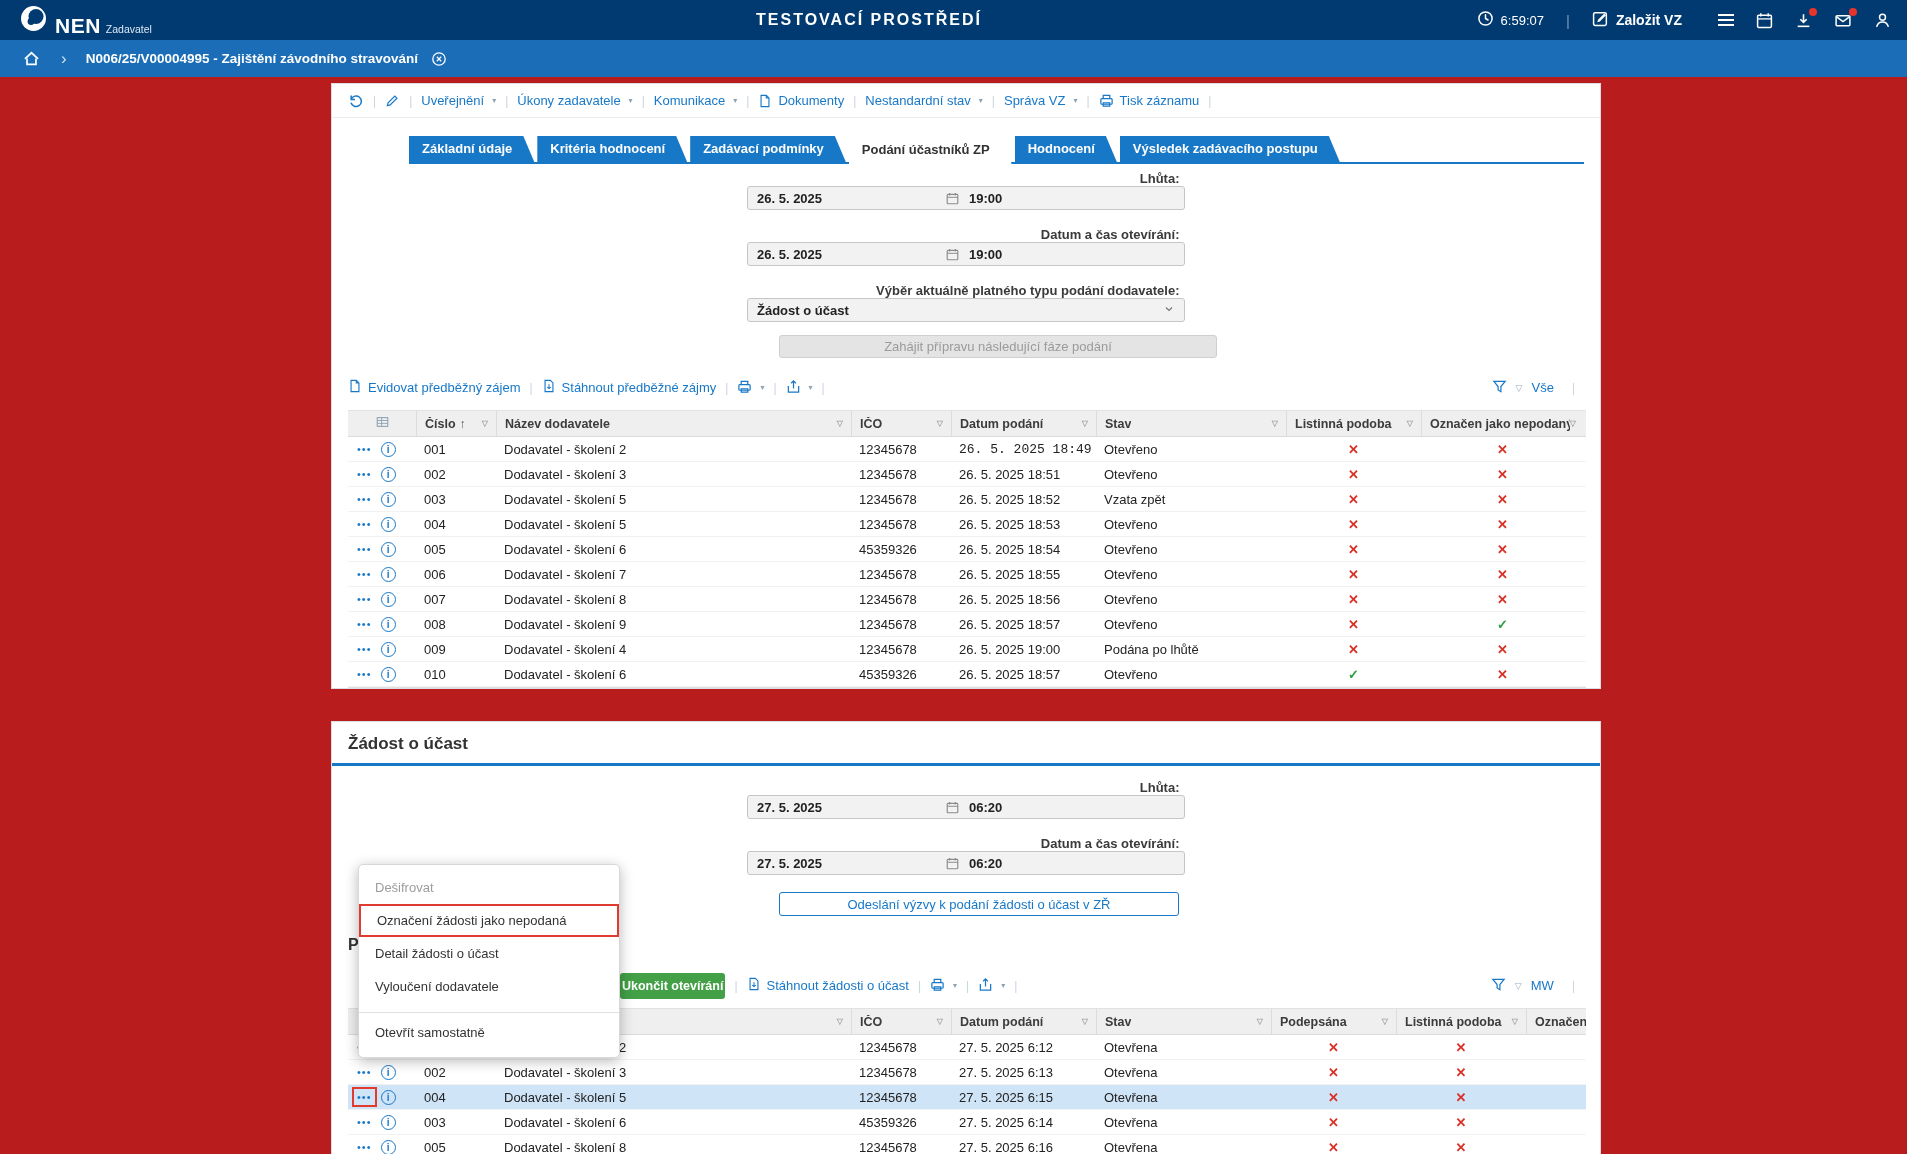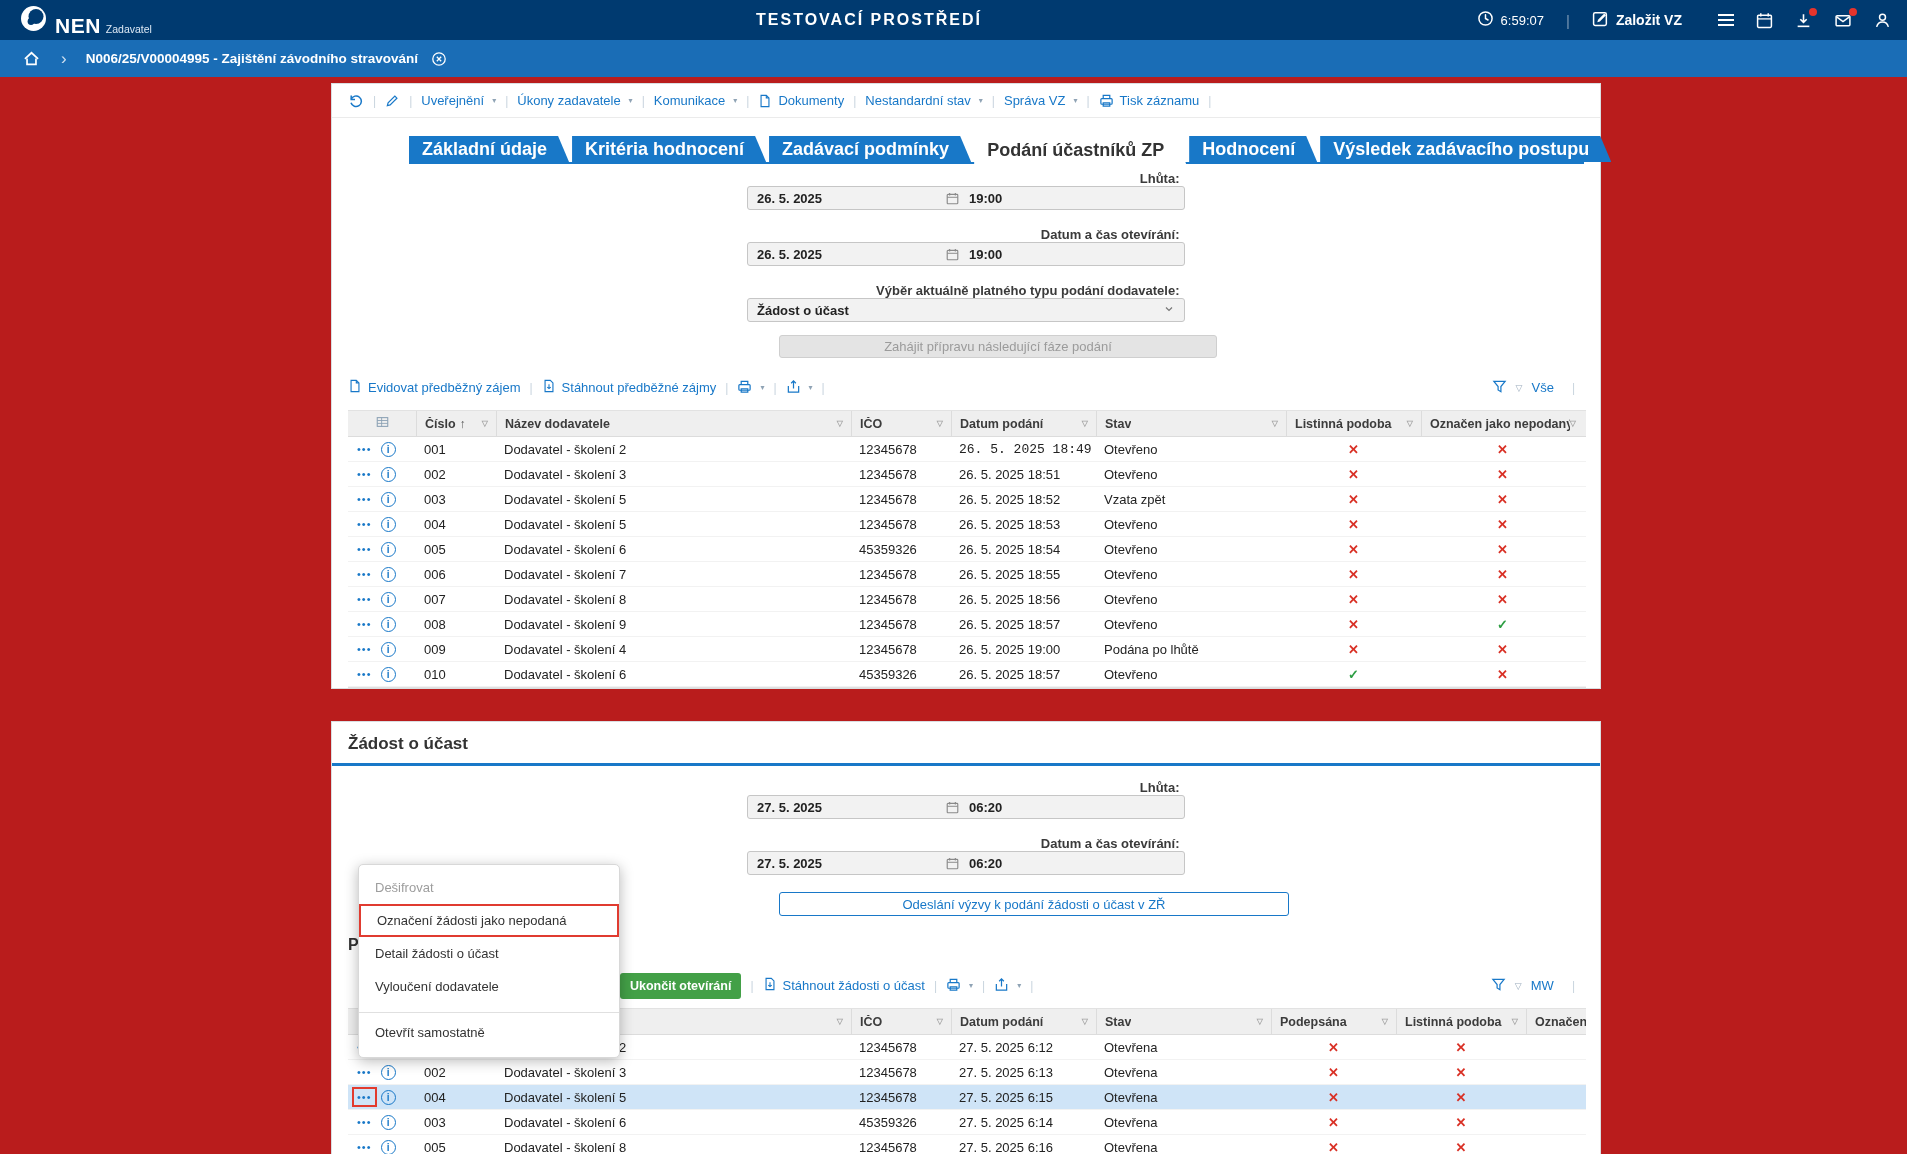--- a/index.html
+++ b/index.html
@@ -39,47 +39,47 @@
   
   .rec-toolbar{height:34px;display:flex;align-items:center;padding:0 16px;border-bottom:1px solid #ebebeb;color:#1878c8;font-size:13px;}
   .tb-sep{color:#c9d4de;margin:0 9px;font-size:12px;}
   .tb-link{display:flex;align-items:center;gap:6px;cursor:pointer;white-space:nowrap;}
   .tb-ic{display:flex;}
   .sm-caret{font-size:8px;color:#8fa3b5;margin-left:2px;}
   #record-links{display:flex;align-items:center;}
 
   
   .tabs{display:flex;margin:18px 16px 0 77px;height:28px;border-bottom:2px solid #1878c8;align-items:flex-end;}
-  .tab{background:#1878c8;color:#fff;font-size:18px;font-weight:bold;line-height:26px;height:26px;padding:0 22px 0 13px;margin-right:3px;clip-path:polygon(0 0,calc(100% - 11px) 0,100% 100%,0 100%);cursor:pointer;white-space:nowrap;}
+  .tab{background:#1878c8;color:#fff;font-size:13px;font-weight:bold;line-height:26px;height:26px;padding:0 22px 0 13px;margin-right:3px;clip-path:polygon(0 0,calc(100% - 11px) 0,100% 100%,0 100%);cursor:pointer;white-space:nowrap;}
   .tab.active{background:#fff;color:#333;height:28px;line-height:28px;position:relative;z-index:2;margin-bottom:-2px;}
 
   
   .form-area{margin-top:7px;}
   .p2 .form-area{margin-top:14px;}
   .form-row{display:flex;align-items:center;flex-direction:column;}
   .form-row + .form-row{margin-top:17px;}
   .form-row .lbl{width:447px;text-align:right;padding-right:10px;font-size:13px;font-weight:bold;color:#3a3a3a;}
   .field{width:438px;height:24px;background:#f2f2f2;border:1px solid #c6c6c6;border-radius:3px;display:flex;align-items:center;font-size:13px;font-weight:bold;color:#222;cursor:text;}
   .date-part{padding-left:9px;width:198px;}
   .cal-ic{display:flex;margin-right:10px;cursor:pointer;}
   .select-field{justify-content:space-between;padding:0 9px;cursor:pointer;}
   .disabled-btn{margin:13px 0 0 447px;width:438px;height:23px;background:#e4e4e4;border:1px solid #cfcfcf;border-radius:3px;color:#9b9b9b;font-size:13px;display:flex;align-items:center;justify-content:center;}
-  .invite-btn{margin:17px 0 0 447px;width:510px;height:24px;border:1px solid #1878c8;color:#1878c8;background:#fff;border-radius:3px;font-size:13px;display:flex;align-items:center;justify-content:center;cursor:pointer;}
+  .invite-btn{margin:17px 0 0 447px;width:400px;height:24px;border:1px solid #1878c8;color:#1878c8;background:#fff;border-radius:3px;font-size:13px;display:flex;align-items:center;justify-content:center;cursor:pointer;}
 
   
   .sec-head{display:flex;justify-content:space-between;align-items:flex-end;margin:20px 16px 0;}
   .sec-title{font-size:16px;font-weight:bold;color:#333;}
   .files-link{color:#1878c8;font-size:13px;display:flex;gap:7px;align-items:center;cursor:pointer;}
 
   
   .tbl-toolbar{display:flex;align-items:center;margin:16px 16px 0;font-size:13px;color:#1878c8;height:27px;}
   .tt-right{margin-left:auto;display:flex;align-items:center;gap:9px;}
   .fil-caret{font-size:9px;color:#9aabbc;}
   .fil-value{color:#1878c8;cursor:pointer;}
-  .green-btn{background:#43a047;color:#fff;font-size:12.5px;font-weight:bold;height:26px;padding:0 10px;border-radius:3px;display:flex;align-items:center;cursor:pointer;white-space:nowrap;}
+  .green-btn{background:#43a047;color:#fff;font-size:12.5px;font-weight:bold;height:26px;padding:0 2px;border-radius:3px;display:flex;align-items:center;cursor:pointer;white-space:nowrap;}
 
   
   .tbl-clip{margin:9px 16px 0;width:1238px;overflow:hidden;border-bottom:1px solid #e0e0e0;}
   .t-head{display:flex;height:27px;background:#efefef;border-top:1px solid #e2e2e2;border-bottom:1px solid #dcdcdc;font-weight:bold;font-size:12.5px;color:#3c3c3c;align-items:center;}
   .t-cell{flex:none;display:flex;align-items:center;padding:0 8px;height:100%;overflow:hidden;white-space:nowrap;}
   .t-hcell{justify-content:space-between;border-left:1px solid #dcdcdc;cursor:pointer;}
   .icons-cell-h{justify-content:center;}
   .hlbl{display:flex;align-items:center;gap:4px;overflow:hidden;}
   .sort-arrow{color:#555;font-size:12px;}
   .fcaret{font-size:8px;color:#a5a5a5;cursor:pointer;}

